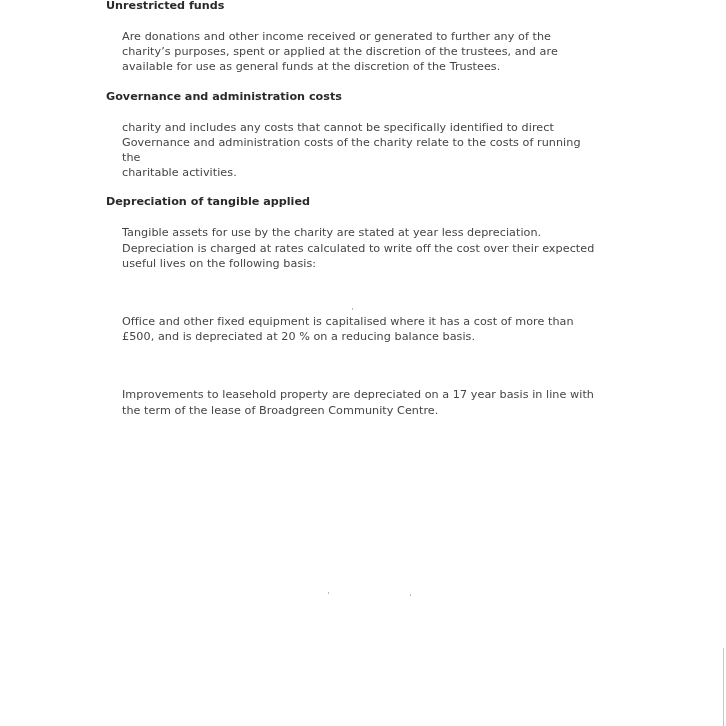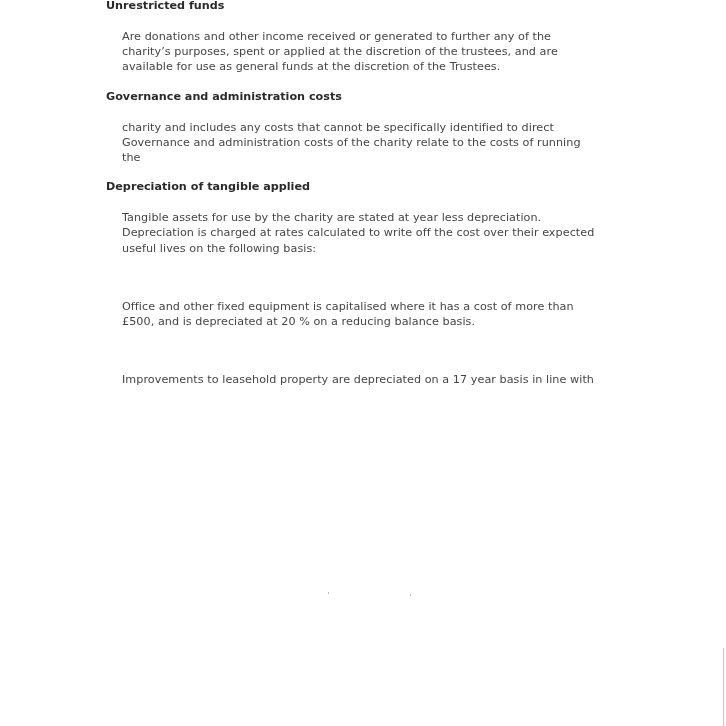--- a/index.html
+++ b/index.html
@@ -37,38 +37,40 @@
       <div>charity’s purposes, spent or applied at the discretion of the trustees, and are</div>
       <div>available for use as general funds at the discretion of the Trustees.</div>
     </div>
   </div>
 
   <div class="section">
     <div class="heading">Governance and administration costs</div>
     <div class="para">
       <div>charity and includes any costs that cannot be specifically identified to direct</div>
       <div>Governance and administration costs of the charity relate to the costs of running the</div>
+      <div>charitable activities.</div>
     </div>
   </div>
 
   <div class="section">
     <div class="heading">Depreciation of tangible applied</div>
     <div class="para">
       <div>Tangible assets for use by the charity are stated at year less depreciation.</div>
       <div>Depreciation is charged at rates calculated to write off the cost over their expected</div>
       <div>useful lives on the following basis:</div>
     </div>
     <div class="gap"></div>
     <div class="para">
       <div>Office and other fixed equipment is capitalised where it has a cost of more than</div>
       <div>£500, and is depreciated at 20 % on a reducing balance basis.</div>
     </div>
     <div class="gap"></div>
     <div class="para">
       <div>Improvements to leasehold property are depreciated on a 17 year basis in line with</div>
+      <div>the term of the lease of Broadgreen Community Centre.</div>
     </div>
   </div>
 
 </div>
 
 <div class="dot" style="left:352px;top:308px;"></div>
 <div class="dot" style="left:328px;top:592px;"></div>
 <div class="dot" style="left:410px;top:594px;"></div>
 <div class="artifact-line"></div>
 

